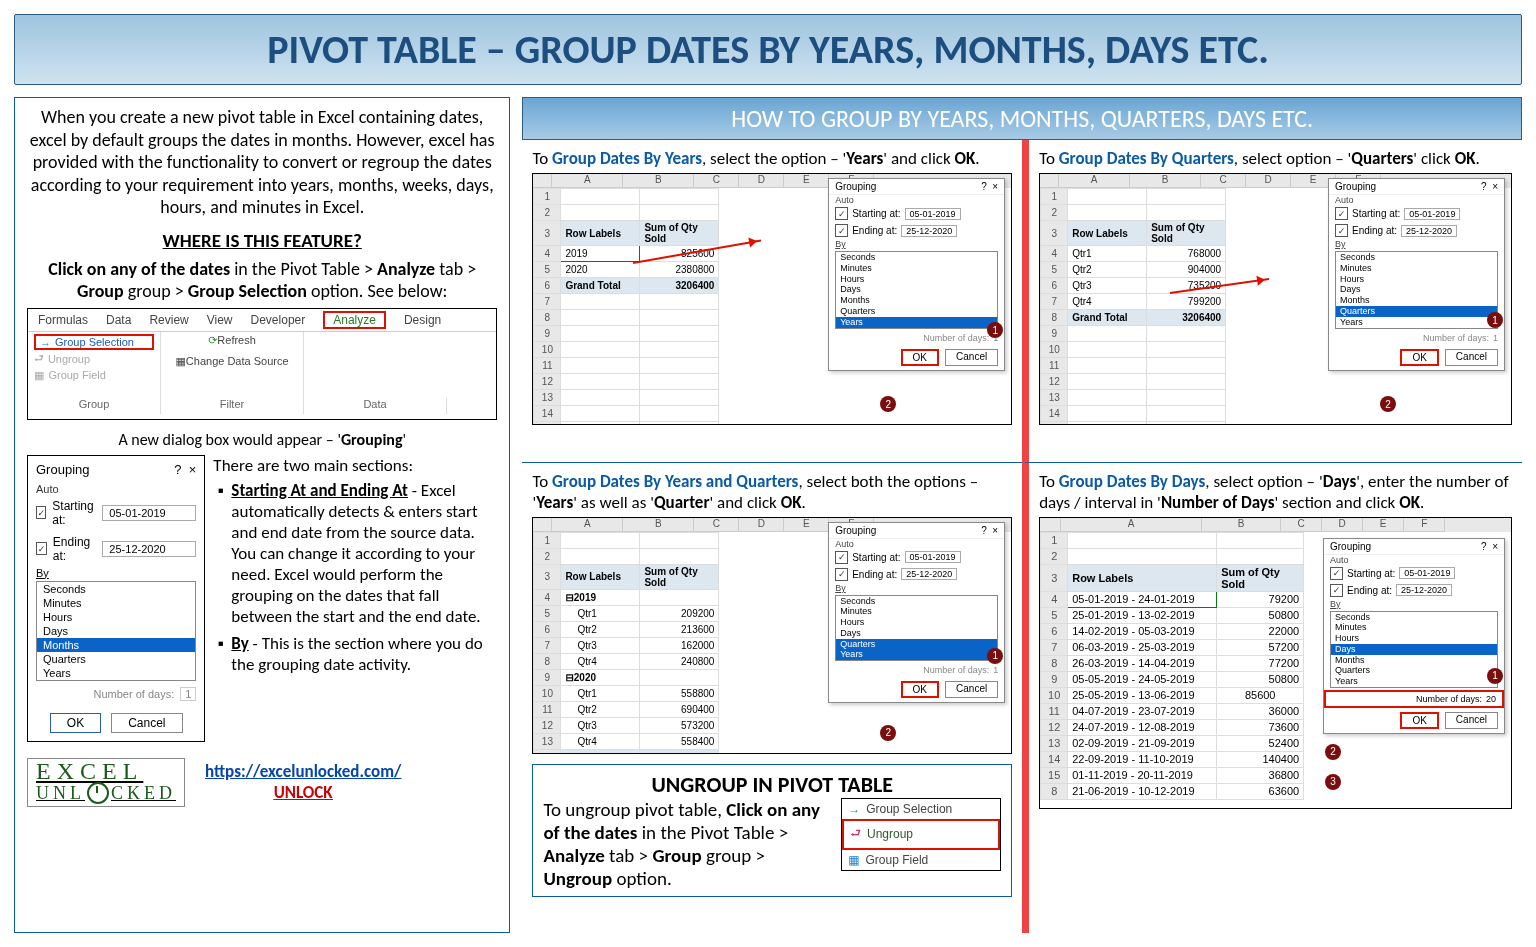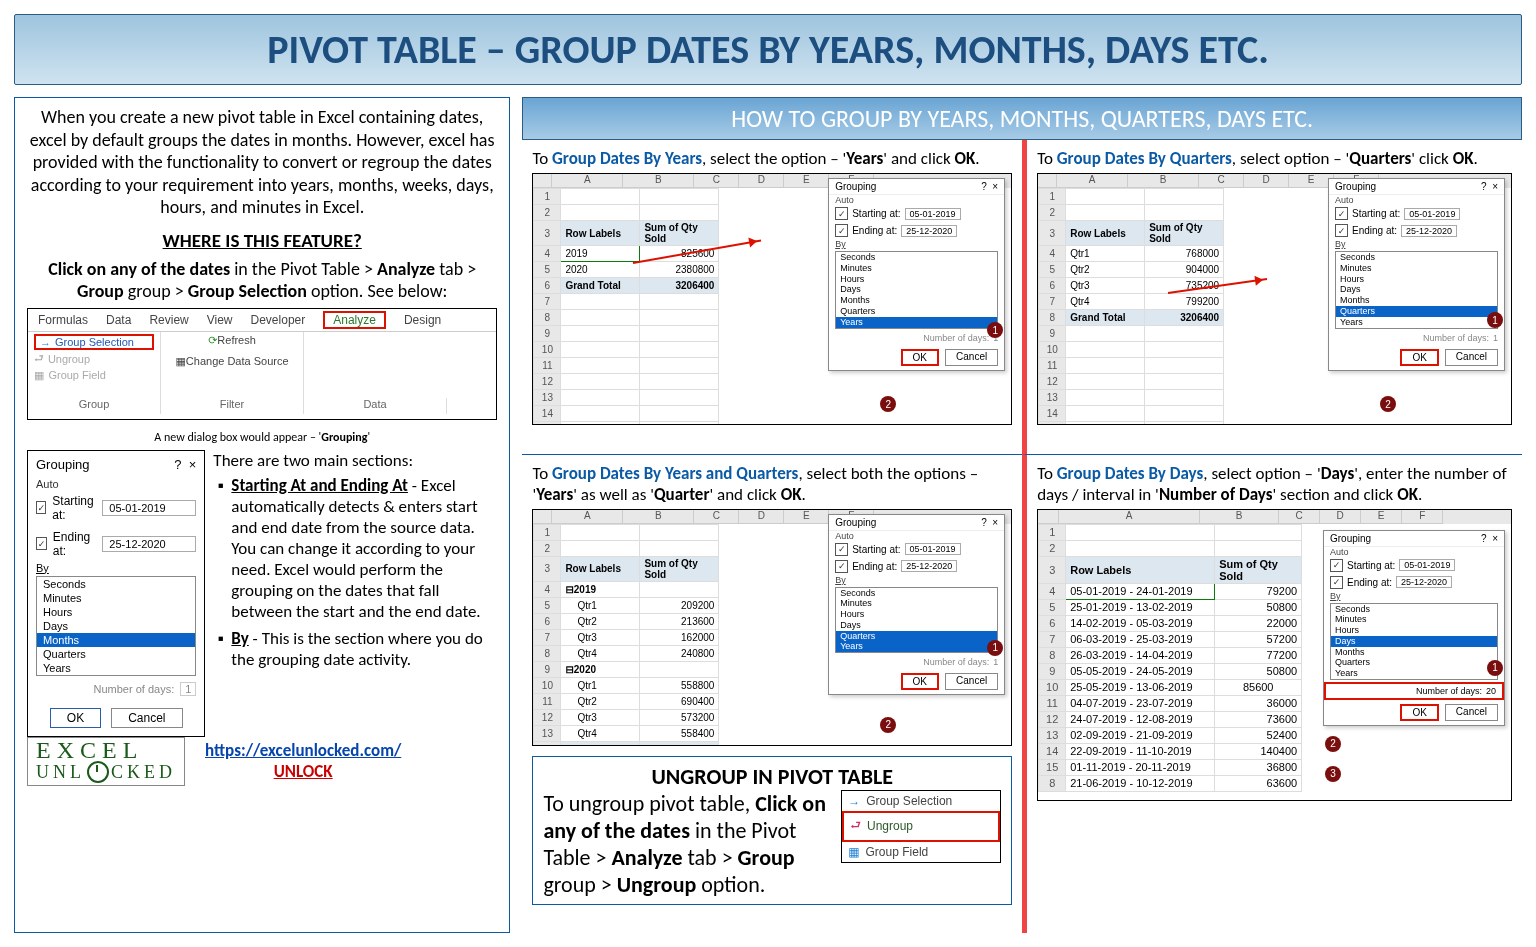--- a/index.html
+++ b/index.html
@@ -15,52 +15,52 @@
 .ribbon { border:1px solid #000; height:110px; position:relative; background:#fff; font-family: 'Segoe UI', Tahoma, sans-serif; font-size:12px; }
 .ribbon .tabs { display:flex; border-bottom:1px solid #ccc; height:22px; align-items:center; padding-left:10px; gap:18px; color:#444; }
 .ribbon .tabs .tab { }
 .ribbon .tabs .analyze { border:2px solid #d10; padding:0 8px; color:#2a7a2a; }
 .ribbon .body { display:flex; height:66px; }
 .ribbon .grp { border-right:1px solid #ddd; padding:2px 6px; display:flex; flex-direction:column; justify-content:flex-start; font-size:11px; color:#444; }
 .ribbon .grp .row { display:flex; align-items:center; gap:4px; }
 .ribbon .gs { border:2px solid #d10; padding:0 4px; color:#2158b2; display:inline-flex; align-items:center; gap:4px; }
 .ribbon .labels { display:flex; height:16px; font-size:11px; color:#666; }
 .ribbon .labels div { border-right:1px solid #ddd; text-align:center; padding:0 6px; }
-.caption { text-align:center; font-size:12px; margin:10px 0 6px; }
+.caption { text-align:center; font-size:16px; margin:10px 0 6px; }
 .twocol { display:flex; gap:8px; }
 .dialog { border:1px solid #000; width:230px; font-family:'Segoe UI',Tahoma,sans-serif; font-size:12px; background:#fff; }
 .dialog-h { display:flex; justify-content:space-between; padding:6px 8px; font-size:13px; }
 .dialog .auto { padding:0 8px; font-size:11px; color:#333; }
 .dialog .chkrow { display:flex; align-items:center; gap:6px; padding:4px 8px; }
 .dialog .chkrow span.inp { border:1px solid #aaa; padding:1px 6px; min-width:80px; display:inline-block; font-size:11px; }
 .dialog .by { padding:0 8px; font-size:11px; }
 .dialog .list { border:1px solid #888; margin:2px 8px; font-size:11px; }
 .dialog .list div { padding:1px 6px; }
 .dialog .list .sel { background:#0a64c8; color:#fff; }
 .dialog .numrow { display:flex; justify-content:flex-end; align-items:center; gap:6px; padding:4px 8px; font-size:11px; color:#888; }
 .dialog .numrow .n { border:1px solid #ccc; padding:0 4px; }
 .dialog .btns { display:flex; justify-content:center; gap:10px; padding:8px; }
 .dialog .btns .b { border:1px solid #888; padding:2px 16px; font-size:12px; }
 .dialog .btns .ok { border:1.5px solid #2a5ea8; }
 .sections { font-size:17px; }
 .sections ul { margin:4px 0; padding-left:18px; }
 .sections li { margin-bottom:6px; list-style-type:'▪  '; }
-.footer { display:flex; align-items:center; gap:20px; margin-top:0; }
+.footer { display:flex; align-items:center; gap:20px; margin-top:16px;text-decoration:underline; }
 .logo { font-family: 'Times New Roman', serif; font-size:24px; color:#1a5a1a; letter-spacing:6px; border:1px solid #888; padding:2px 8px; line-height:0.9; }
 .logo .row2 { display:flex; align-items:center; letter-spacing:4px; font-size:18px; }
 .logo .clock { width:18px; height:18px; border:2px solid #1a5a1a; border-radius:50%; position:relative; margin:0 2px; }
 .logo .clock::after { content:''; position:absolute; width:2px; height:7px; background:#1a5a1a; left:7px; top:2px; }
 .link { font-size:17px; text-align:center; }
 .link a { color:#0645ad; text-decoration:underline; font-weight:bold; }
 .footer .unlock { color:#c00; font-weight:bold; text-decoration:underline; font-size:17px; display:block; }
 
 .subhead { background:linear-gradient(180deg,#6aa5d4 0%,#a7cbe6 100%); color:#fff; font-size:24px; font-weight:normal; text-align:center; padding:6px 8px; border:1px solid #2a5c84; }
 .grid { display:flex; flex-wrap:wrap; flex:1; }
 .cell { width:50%; box-sizing:border-box; padding:8px 10px; font-size:17px; }
-.cell.bl { border-left:5px solid #ef4444; }
+.cell.bl { border-left:7px solid #ef4444; }
 .cell.bb { border-bottom:1px solid #0a5aa6; }
 .bluelink { color:#0a5aa6; font-weight:bold; }
 .excelshot { border:1px solid #000; height:250px; margin-top:4px; position:relative; background:#fff; font-family:'Segoe UI',Tahoma,sans-serif; font-size:10px; overflow:hidden; }
 .excelshot.tall { height:290px; }
 .colhead { display:flex; background:#e8e8e8; color:#555; height:14px; }
 .colhead div { border-right:1px solid #ccc; border-bottom:1px solid #ccc; text-align:center; }
 table.pt { border-collapse:collapse; font-size:10px; }
 table.pt td { border:1px solid #ddd; padding:1px 4px; height:13px; }
 table.pt td.rownum { background:#e8e8e8; text-align:center; width:18px; color:#555; }
 table.pt .hdr { background:#dde7f0; font-weight:bold; }
@@ -75,21 +75,21 @@
 .minidialog .list .sel { background:#0a64c8; color:#fff; }
 .minidialog .numrow { display:flex; justify-content:flex-end; align-items:center; gap:4px; padding:2px 6px; font-size:9px; color:#888; }
 .minidialog .btns { display:flex; justify-content:flex-end; gap:6px; padding:4px 6px; }
 .minidialog .btns .b { border:1px solid #888; padding:1px 10px; font-size:10px; }
 .minidialog .btns .ok.red { border:2px solid #d10; }
 .badge { background:#7a0d0d; color:#fff; border-radius:50%; width:16px; height:16px; display:inline-flex; align-items:center; justify-content:center; font-size:10px; position:absolute; }
 .redbox { border:2px solid #d10; }
 .arrow { position:absolute; background:#d10; height:2px; transform-origin:left center; }
 .arrow::after { content:''; position:absolute; right:-1px; top:-4px; border:5px solid transparent; border-left:8px solid #d10; }
 .ungroup-row { display:flex; gap:12px; align-items:flex-start; }
-.ungroup-row .text { flex:1; font-size:22px; }
+.ungroup-row .text { flex:1; font-size:19px; }
 .ungroup-pic { border:1px solid #000; width:158px; font-family:'Segoe UI',Tahoma,sans-serif; font-size:12px; background:#fff; }
 .ungroup-pic div { padding:3px 6px; display:flex; align-items:center; gap:6px; color:#444; }
 .ungroup-pic .ug { border:2px solid #d10; color:#2b5a2b; }
 .chk { width:11px; height:11px; border:1px solid #555; display:inline-flex; align-items:center; justify-content:center; font-size:9px; color:#333; }
 .icon { display:inline-block; }
 </style>
 </head>
 <body>
 
 <div class="page">

